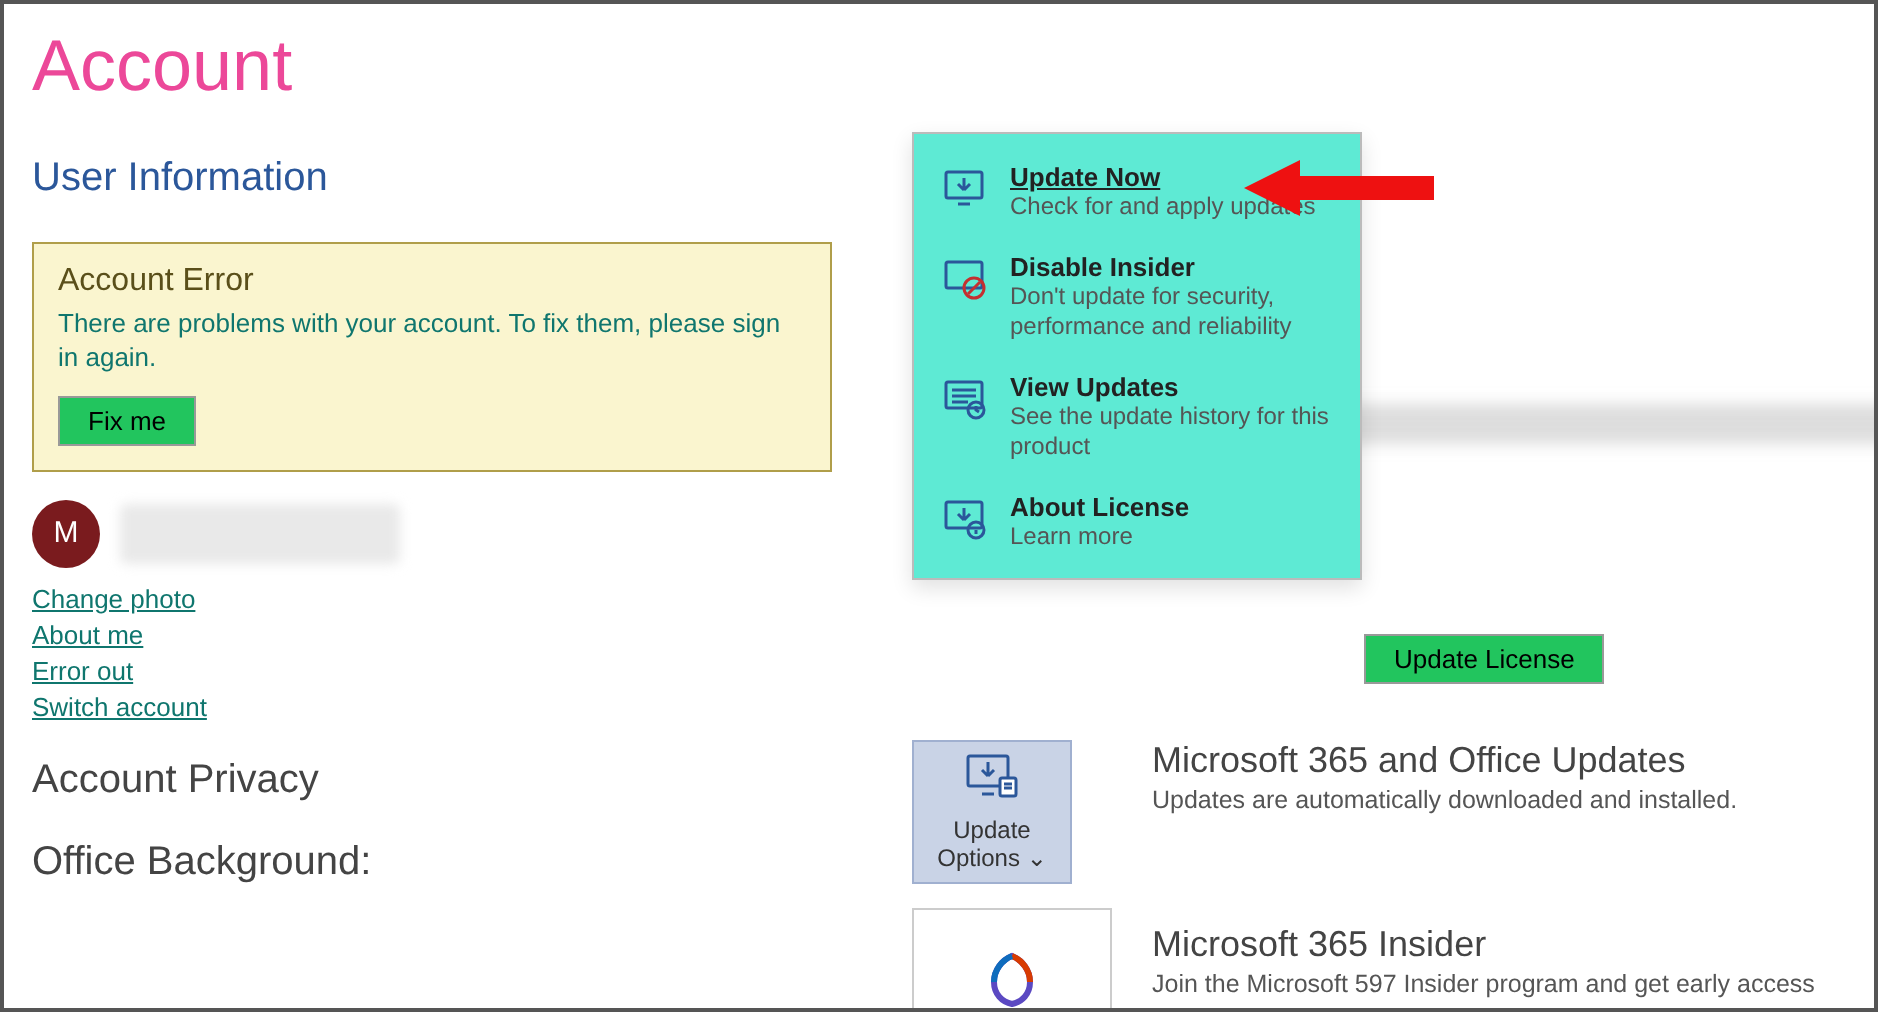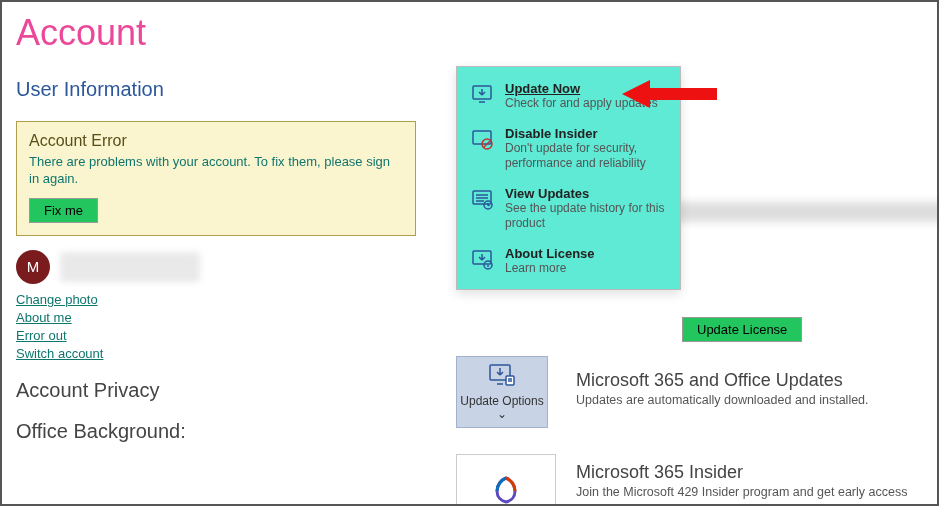--- a/index.html
+++ b/index.html
@@ -88,22 +88,22 @@
 }
 
 .update-license-btn {
   position: absolute;
   left: 226px; top: 243px;
   z-index: 5;
 }
 
 .update-options-tile {
   position: absolute;
-  left: 0; top: 282px;
-  width: 92px; height: 72px;
+  left: 0; top: 296px;
+  width: 80px; height: 72px;
   background: #c9d3e6;
   border: 1px solid #a0b0d0;
   display: flex; flex-direction: column;
   align-items: center; justify-content: center;
   gap: 4px;
   cursor: pointer;
 }
 .update-options-tile .tile-icon { color: #2b579a; }
 .update-options-tile .tile-label { font-size: 12px; text-align: center; color: #333; line-height:1.1; }
 
@@ -248,21 +248,21 @@
       <div class="insider-tile">
         <svg width="30" height="30" viewBox="0 0 30 30">
           <path d="M15 3 C20 5 24 10 24 16 C24 22 20 26 15 27 C10 26 6 22 6 16 C6 10 10 5 15 3 Z" fill="none" stroke="#5b49c2" stroke-width="3"></path>
           <path d="M15 3 C20 5 24 10 24 16" fill="none" stroke="#d83b01" stroke-width="3"></path>
           <path d="M6 16 C6 10 10 5 15 3" fill="none" stroke="#0f6cbd" stroke-width="3"></path>
         </svg>
       </div>
 
       <div class="right-info" style="top:388px;">
         <div class="ri-title">Microsoft 365 Insider</div>
-        <div class="ri-desc">Join the Microsoft 429 Insider program and get early access</div>
+        <div class="ri-desc">Join the Microsoft 597 Insider program and get early access</div>
       </div>
     </div>
   </div>
 
   <svg class="arrow" width="100" height="40">
     <polygon points="0,20 28,6 28,14 95,14 95,26 28,26 28,34" fill="#e11"></polygon>
   </svg>
 </div>
 
 </body></html>

